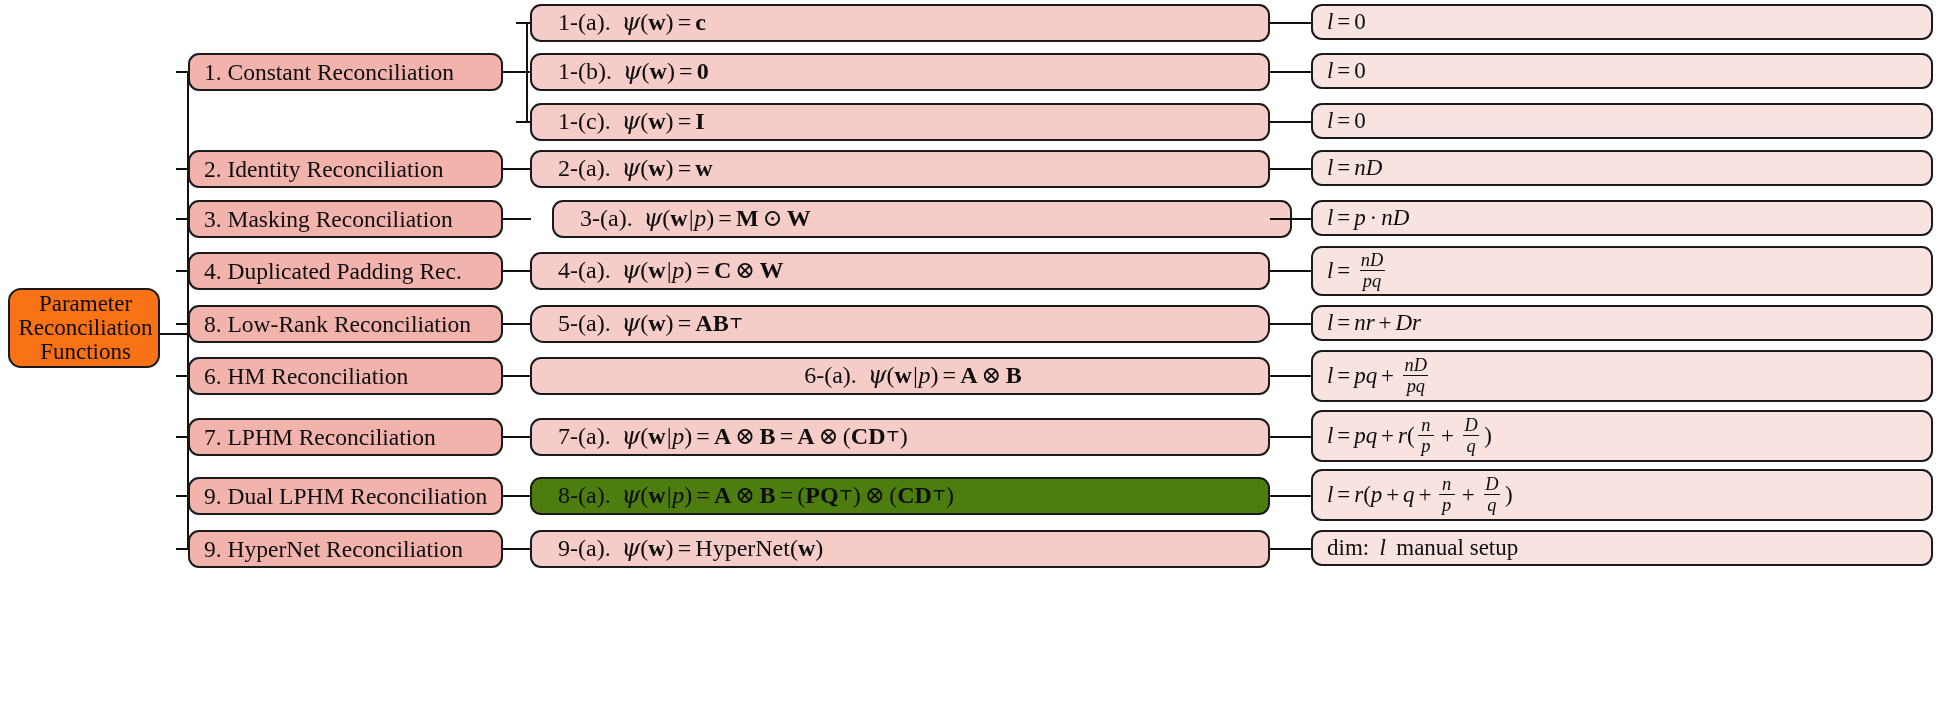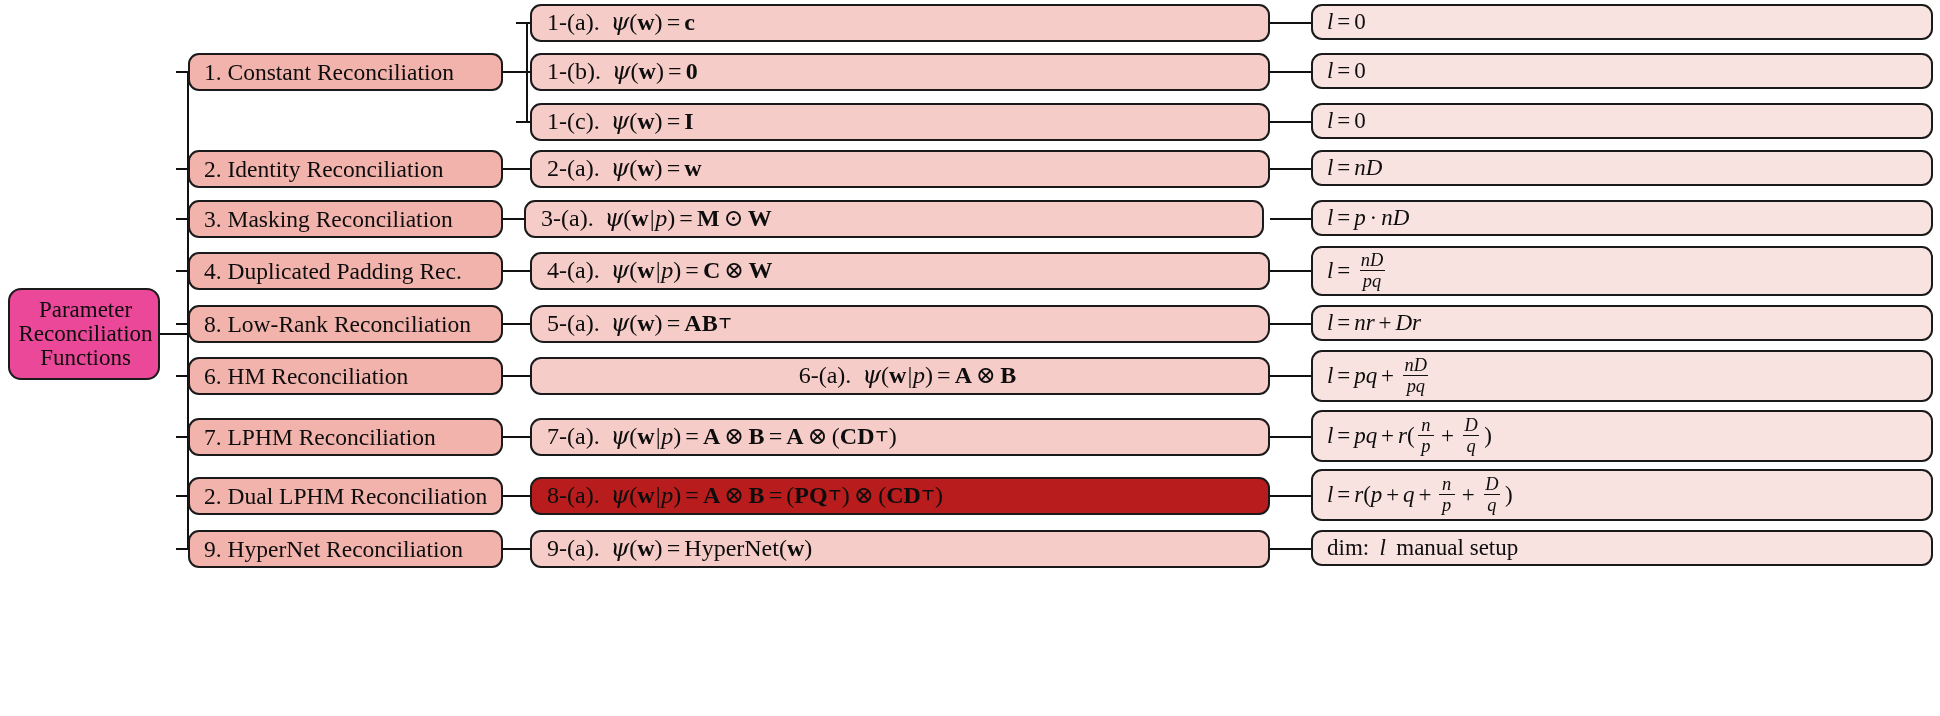--- a/index.html
+++ b/index.html
@@ -48,21 +48,21 @@
     background: #f2b3ad;
     font-size: 23.5px;
     color: #0d0d0d;
     padding-left: 14px;
   }
 
   .node.formula {
     background: #f6ccc9;
     font-size: 24px;
     color: #0d0d0d;
-    padding-left: 15px;
+    padding-left: 26px;
   }
 
   .node.dim {
     background: #f9e3e1;
     font-size: 23px;
     color: #0d0d0d;
     padding-left: 14px;
   }
 
   
@@ -106,21 +106,21 @@
 
   .mathline { display: inline-flex; align-items: center; }
   .label-num { font-style: normal; }
   .lblgap { display: inline-block; width: 0.45em; }
 </style>
 </head>
 <body style="background: rgb(255, 255, 255);">
 
 <div id="diagram">
 
-  <div class="node root" style="left: 8px; top: 288px; width: 152px; height: 92px; background: #ec4899; border-color: rgb(26, 26, 26); padding-left: 13px;">
+  <div class="node root" style="left: 8px; top: 288px; width: 152px; height: 80px; background: #f97316; border-color: rgb(26, 26, 26); padding-left: 13px;">
     <span class="rline">Parameter</span>
     <span class="rline">Reconciliation</span>
     <span class="rline">Functions</span>
   </div>
 
   <div class="ln h" style="left: 160px; top: 333px; width: 28px; background: rgb(17, 17, 17);"></div>
 
   <div class="ln v" style="left: 187px; top: 71px; height: 479px; background: rgb(17, 17, 17);"></div>
 
   <div class="node cat" style="left: 188px; top: 53px; width: 315px; height: 38px; background: rgb(242, 179, 173); border-color: rgb(26, 26, 26);">
@@ -138,21 +138,21 @@
   <div class="node cat" style="left: 188px; top: 305px; width: 315px; height: 38px; background: rgb(242, 179, 173); border-color: rgb(26, 26, 26);">
     <span>8.  Low-Rank Reconciliation</span>
   </div>
   <div class="node cat" style="left: 188px; top: 357px; width: 315px; height: 38px; background: rgb(242, 179, 173); border-color: rgb(26, 26, 26); align-items: center;">
     <span>6.  HM Reconciliation</span>
   </div>
   <div class="node cat" style="left: 188px; top: 418px; width: 315px; height: 38px; background: rgb(242, 179, 173); border-color: rgb(26, 26, 26);">
     <span>7.  LPHM Reconciliation</span>
   </div>
   <div class="node cat" style="left: 188px; top: 477px; width: 315px; height: 38px; background: rgb(242, 179, 173); border-color: rgb(26, 26, 26);">
-    <span>2.  Dual LPHM Reconciliation</span>
+    <span>9.  Dual LPHM Reconciliation</span>
   </div>
   <div class="node cat" style="left: 188px; top: 530px; width: 315px; height: 38px; background: rgb(242, 179, 173); border-color: rgb(26, 26, 26);">
     <span>9.  HyperNet Reconciliation</span>
   </div>
 
   <div class="ln h" style="left: 176px; top: 71px; width: 13px; background: rgb(17, 17, 17);"></div>
   <div class="ln h" style="left: 176px; top: 168px; width: 13px; background: rgb(17, 17, 17);"></div>
   <div class="ln h" style="left: 176px; top: 218px; width: 13px; background: rgb(17, 17, 17);"></div>
   <div class="ln h" style="left: 176px; top: 270px; width: 13px; background: rgb(17, 17, 17);"></div>
   <div class="ln h" style="left: 176px; top: 323px; width: 13px; background: rgb(17, 17, 17);"></div>
@@ -221,21 +221,21 @@
         <span class="lblgap"></span>
       <span class="psi">ψ</span>
         <span class="paren">(</span>
         <span class="mb">w</span>
         <span class="paren">)</span>
       <span class="op">=</span>
         <span class="mb">w</span>
     </span>
   </div>
 
-  <div class="node formula" style="left: 524px; top: 200px; width: 740px; height: 38px; background: rgb(246, 204, 201); border-color: rgb(26, 26, 26);">
+  <div class="node formula" style="left: 552px; top: 200px; width: 740px; height: 38px; background: rgb(246, 204, 201); border-color: rgb(26, 26, 26);">
     <span class="mathline">
       <span class="label-num">3-(a).</span>
         <span class="lblgap"></span>
       <span class="psi">ψ</span>
         <span class="paren">(</span>
         <span class="mb">w</span>
         <span class="mi">|p</span>
         <span class="paren">)</span>
       <span class="op">=</span>
         <span class="mb">M</span>
@@ -306,21 +306,21 @@
       <span class="op">=</span>
         <span class="mb">A</span>
         <span class="op">⊗</span>
         <span class="paren">(</span>
         <span class="mb">CD</span>
         <span class="sup">⊤</span>
         <span class="paren">)</span>
     </span>
   </div>
 
-  <div class="node formula" style="left: 530px; top: 477px; width: 740px; height: 38px; background: #b91c1c; border-color: rgb(26, 26, 26);">
+  <div class="node formula" style="left: 530px; top: 477px; width: 740px; height: 38px; background: #4d7c0f; border-color: rgb(26, 26, 26);">
     <span class="mathline">
       <span class="label-num">8-(a).</span>
         <span class="lblgap"></span>
       <span class="psi">ψ</span>
         <span class="paren">(</span>
         <span class="mb">w</span>
         <span class="mi">|p</span>
         <span class="paren">)</span>
       <span class="op">=</span>
         <span class="mb">A</span>

